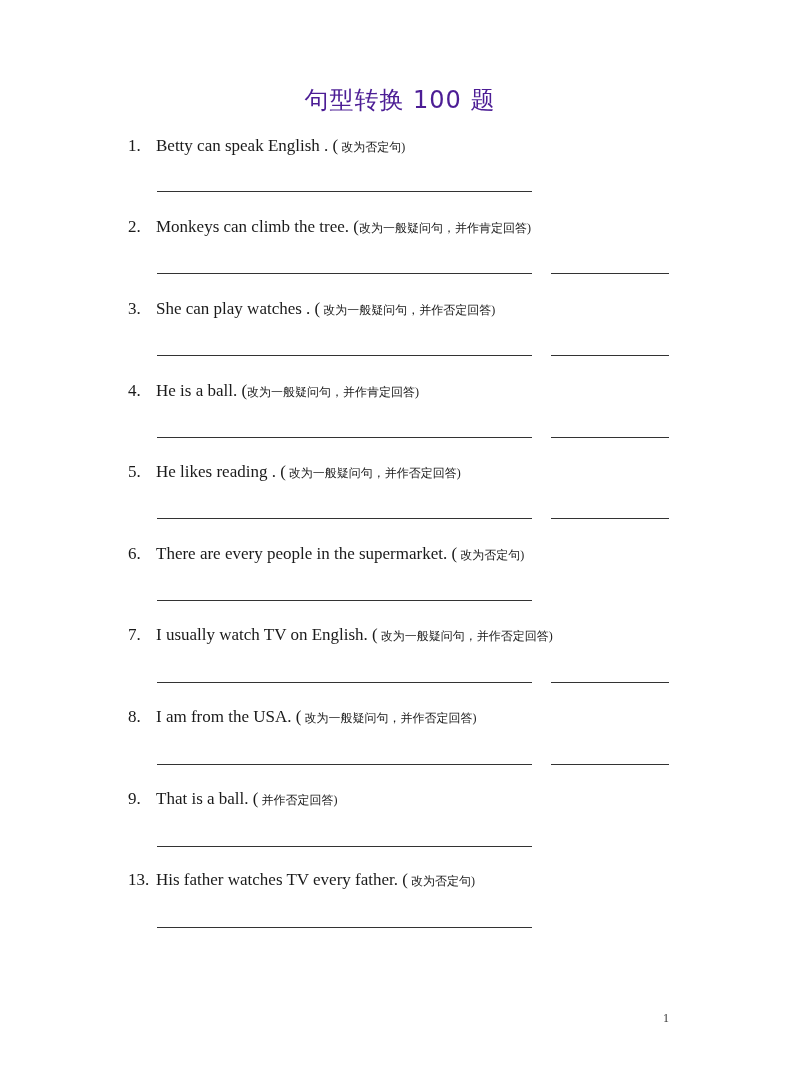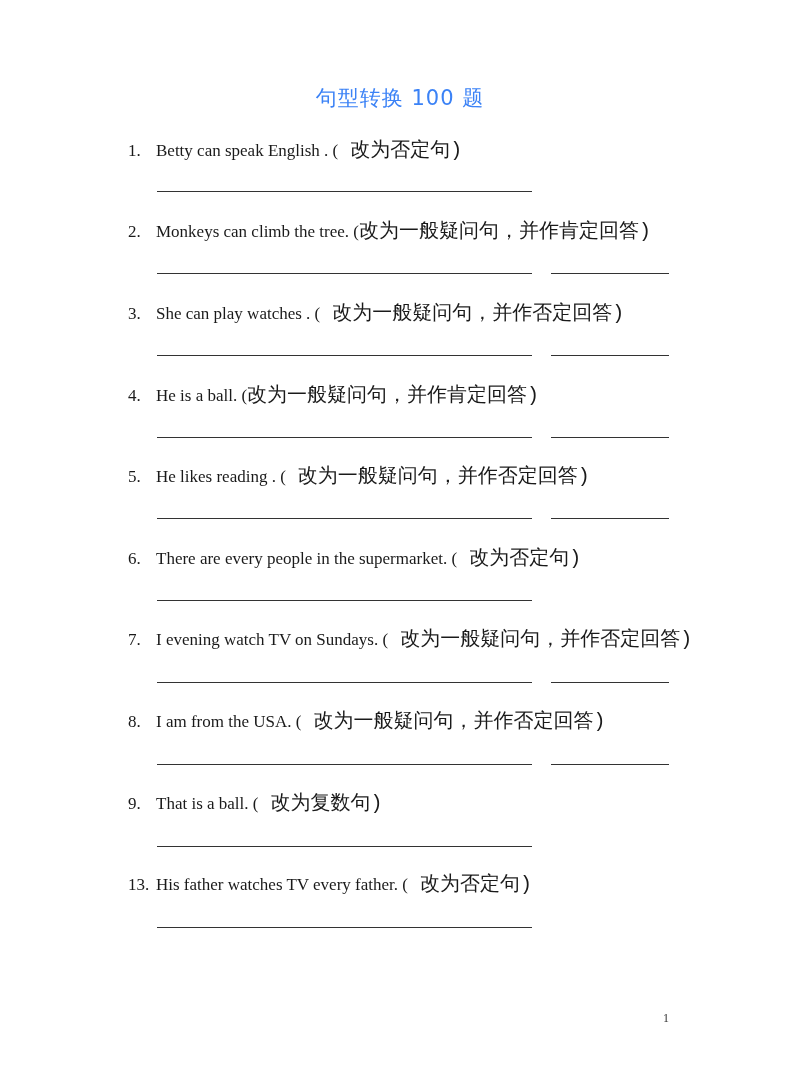--- a/index.html
+++ b/index.html
@@ -1,22 +1,22 @@
 <!DOCTYPE html>
 <html><head>
 <meta charset="utf-8">
 <style>
   html, body { margin: 0; padding: 0; background: #ffffff; }
   body { width: 800px; height: 1067px; position: relative; overflow: hidden;
          font-family: "Liberation Serif", "DejaVu Serif", serif; color: #1a1a1a; }
   .title { position: absolute; top: 84px; left: 0; width: 800px; text-align: center;
-           font-family: "DejaVu Sans", "Liberation Sans", sans-serif; font-size: 21px; color: #3b82f6; letter-spacing: 1px; }
+           font-family: "DejaVu Sans", "Liberation Sans", sans-serif; font-size: 24px; color: #4c1d95; letter-spacing: 1px; }
   .q { position: absolute; left: 128px; font-size: 17px; white-space: nowrap; }
   .q .num { display: inline-block; width: 28px; }
-  .q .cn { font-family: Liberation Mono, monospace; font-size: 20px; }
+  .q .cn { font-family: Liberation Serif, serif; font-size: 12px; }
   .line { position: absolute; height: 1px; background: #333; }
   .long { left: 157px; width: 375px; }
   .short { left: 551px; width: 118px; }
   .page-num { position: absolute; left: 663px; top: 1011px; font-size: 12px; color: #333; }
 </style>
 </head>
 <body>
 
 <div class="title">句型转换 100 题</div>
 
@@ -35,27 +35,27 @@
 <div class="line long" style="top:437px"></div>
 <div class="line short" style="top:437px"></div>
 
 <div class="q" style="top:462px"><span class="num">5.</span><span>He likes reading . (</span><span class="cn"> 改为一般疑问句，并作否定回答)</span></div>
 <div class="line long" style="top:518px"></div>
 <div class="line short" style="top:518px"></div>
 
 <div class="q" style="top:544px"><span class="num">6.</span><span>There are every people in the supermarket. (</span><span class="cn"> 改为否定句)</span></div>
 <div class="line long" style="top:600px"></div>
 
-<div class="q" style="top:625px"><span class="num">7.</span><span>I evening watch TV on Sundays. (</span><span class="cn"> 改为一般疑问句，并作否定回答)</span></div>
+<div class="q" style="top:625px"><span class="num">7.</span><span>I usually watch TV on English. (</span><span class="cn"> 改为一般疑问句，并作否定回答)</span></div>
 <div class="line long" style="top:682px"></div>
 <div class="line short" style="top:682px"></div>
 
 <div class="q" style="top:707px"><span class="num">8.</span><span>I am from the USA. (</span><span class="cn"> 改为一般疑问句，并作否定回答)</span></div>
 <div class="line long" style="top:764px"></div>
 <div class="line short" style="top:764px"></div>
 
-<div class="q" style="top:789px"><span class="num">9.</span><span>That is a ball. (</span><span class="cn"> 改为复数句)</span></div>
+<div class="q" style="top:789px"><span class="num">9.</span><span>That is a ball. (</span><span class="cn"> 并作否定回答)</span></div>
 <div class="line long" style="top:846px"></div>
 
 <div class="q" style="top:870px"><span class="num">13.</span><span>His father watches TV every father. (</span><span class="cn"> 改为否定句)</span></div>
 <div class="line long" style="top:927px"></div>
 
 <div class="page-num">1</div>
 
 </body></html>

